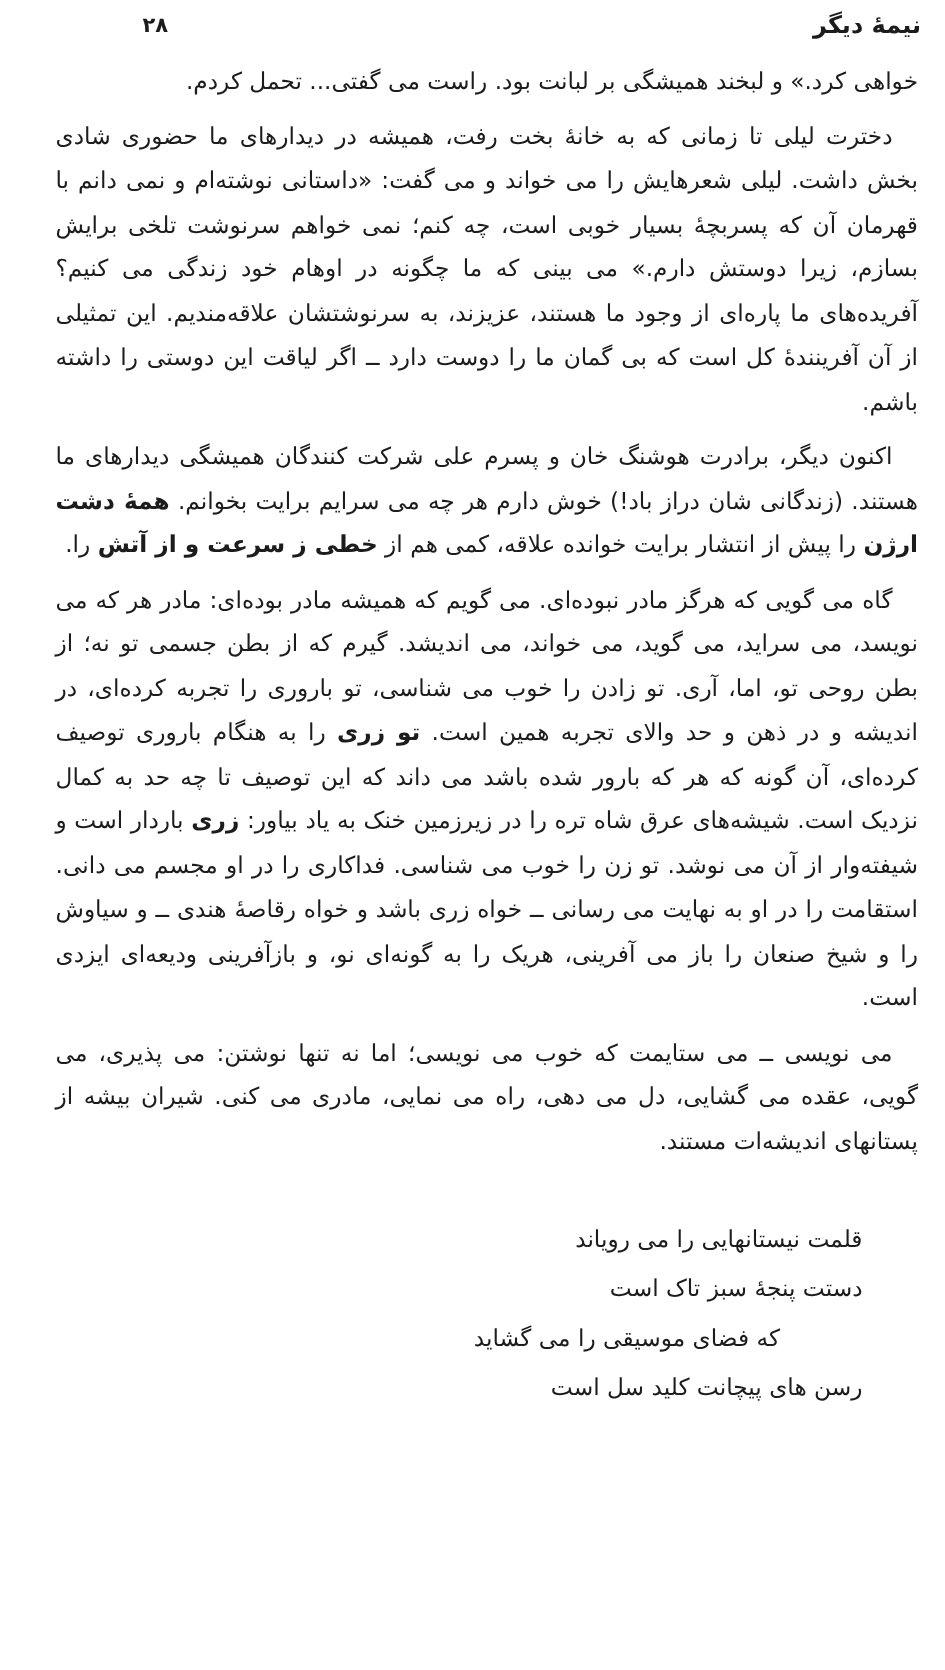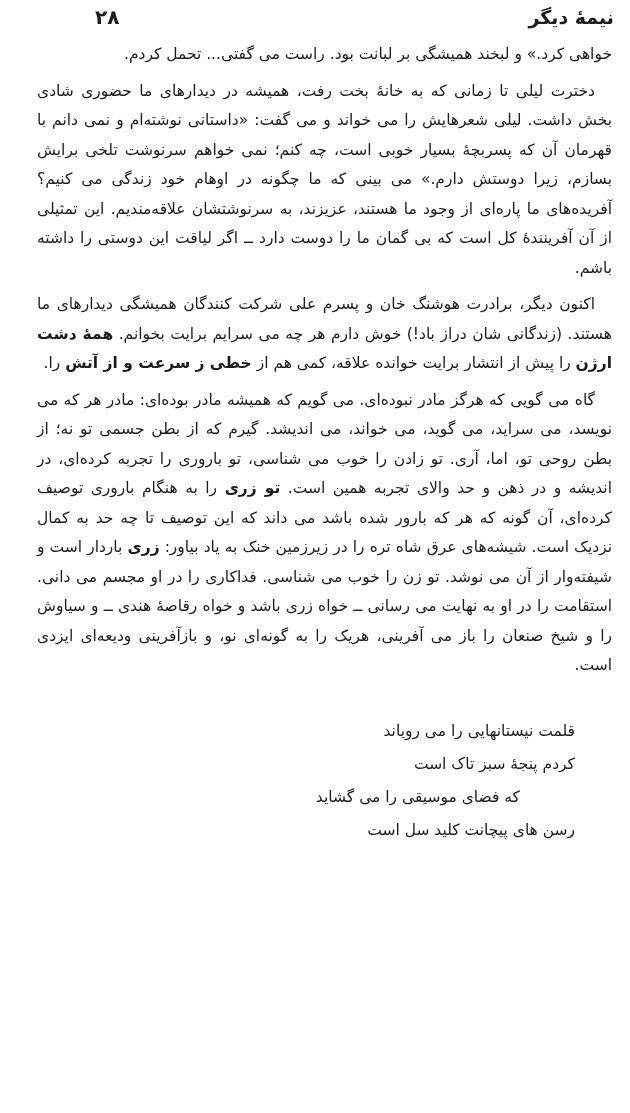--- a/index.html
+++ b/index.html
@@ -18,22 +18,22 @@
   .page-header {
     display: flex;
     flex-direction: row;
     justify-content: space-between;
     align-items: flex-start;
     padding: 7px 16px 0 95px;
     font-size: 15px;
     font-weight: bold;
     line-height: 20px;
   }
-  .running-title { font-size: 19px; }
-  .page-number { font-size: 20px; letter-spacing: 1px; }
+  .running-title { font-size: 16px; }
+  .page-number { font-size: 14px; letter-spacing: 1px; }
   .body-text {
     padding: 13px 18px 0 37px;
     font-size: 15.5px;
     line-height: 29.5px;
     text-align: justify;
     text-align-last: right;
   }
   .body-text p {
     margin: 0 0 7px 0;
     text-indent: 17px;
@@ -58,22 +58,23 @@
   <div class="page-header">
     <span class="running-title">نیمهٔ دیگر</span>
     <span class="page-number">۲۸</span>
   </div>
 
   <div class="body-text">
     <p class="continuation"><span>خواهی کرد.» و لبخند همیشگی بر لبانت بود. راست می گفتی... تحمل کردم.</span></p>
     <p><span>دخترت لیلی تا زمانی که به خانهٔ بخت رفت، همیشه در دیدارهای ما حضوری شادی بخش داشت. لیلی شعرهایش را می خواند و می گفت: «داستانی نوشته‌ام و نمی دانم با قهرمان آن که پسربچهٔ بسیار خوبی است، چه کنم؛ نمی خواهم سرنوشت تلخی برایش بسازم، زیرا دوستش دارم.» می بینی که ما چگونه در اوهام خود زندگی می کنیم؟ آفریده‌های ما پاره‌ای از وجود ما هستند، عزیزند، به سرنوشتشان علاقه‌مندیم. این تمثیلی از آن آفرینندهٔ کل است که بی گمان ما را دوست دارد ــ اگر لیاقت این دوستی را داشته باشم.</span></p>
     <p><span>اکنون دیگر، برادرت هوشنگ خان و پسرم علی شرکت کنندگان همیشگی دیدارهای ما هستند. (زندگانی شان دراز باد!) خوش دارم هر چه می سرایم برایت بخوانم. </span><span class="bold">همهٔ دشت ارژن</span><span> را پیش از انتشار برایت خوانده علاقه، کمی هم از </span><span class="bold">خطی ز سرعت و از آتش</span><span> را.</span></p>
     <p><span>گاه می گویی که هرگز مادر نبوده‌ای. می گویم که همیشه مادر بوده‌ای: مادر هر که می نویسد، می سراید، می گوید، می خواند، می اندیشد. گیرم که از بطن جسمی تو نه؛ از بطن روحی تو، اما، آری. تو زادن را خوب می شناسی، تو باروری را تجربه کرده‌ای، در اندیشه و در ذهن و حد والای تجربه همین است. </span><span class="bold">تو زری</span><span> را به هنگام باروری توصیف کرده‌ای، آن گونه که هر که بارور شده باشد می داند که این توصیف تا چه حد به کمال نزدیک است. شیشه‌های عرق شاه تره را در زیرزمین خنک به یاد بیاور: </span><span class="bold">زری</span><span> باردار است و شیفته‌وار از آن می نوشد. تو زن را خوب می شناسی. فداکاری را در او مجسم می دانی. استقامت را در او به نهایت می رسانی ــ خواه زری باشد و خواه رقاصهٔ هندی ــ و سیاوش را و شیخ صنعان را باز می آفرینی، هریک را به گونه‌ای نو، و بازآفرینی ودیعه‌ای ایزدی است.</span></p>
+    <p><span>می نویسی ــ می ستایمت که خوب می نویسی؛ اما نه تنها نوشتن: می پذیری، می گویی، عقده می گشایی، دل می دهی، راه می نمایی، مادری می کنی. شیران بیشه از پستانهای اندیشه‌ات مستند.</span></p>
 
     <div class="poem">
       <div class="poem-line">قلمت نیستانهایی را می رویاند</div>
-      <div class="poem-line">کردم پنجهٔ سبز تاک است</div>
+      <div class="poem-line">دستت پنجهٔ سبز تاک است</div>
       <div class="poem-line indent">که فضای موسیقی را می گشاید</div>
       <div class="poem-line">رسن های پیچانت کلید سل است</div>
     </div>
   </div>
 
 </div>
 
 </body></html>

